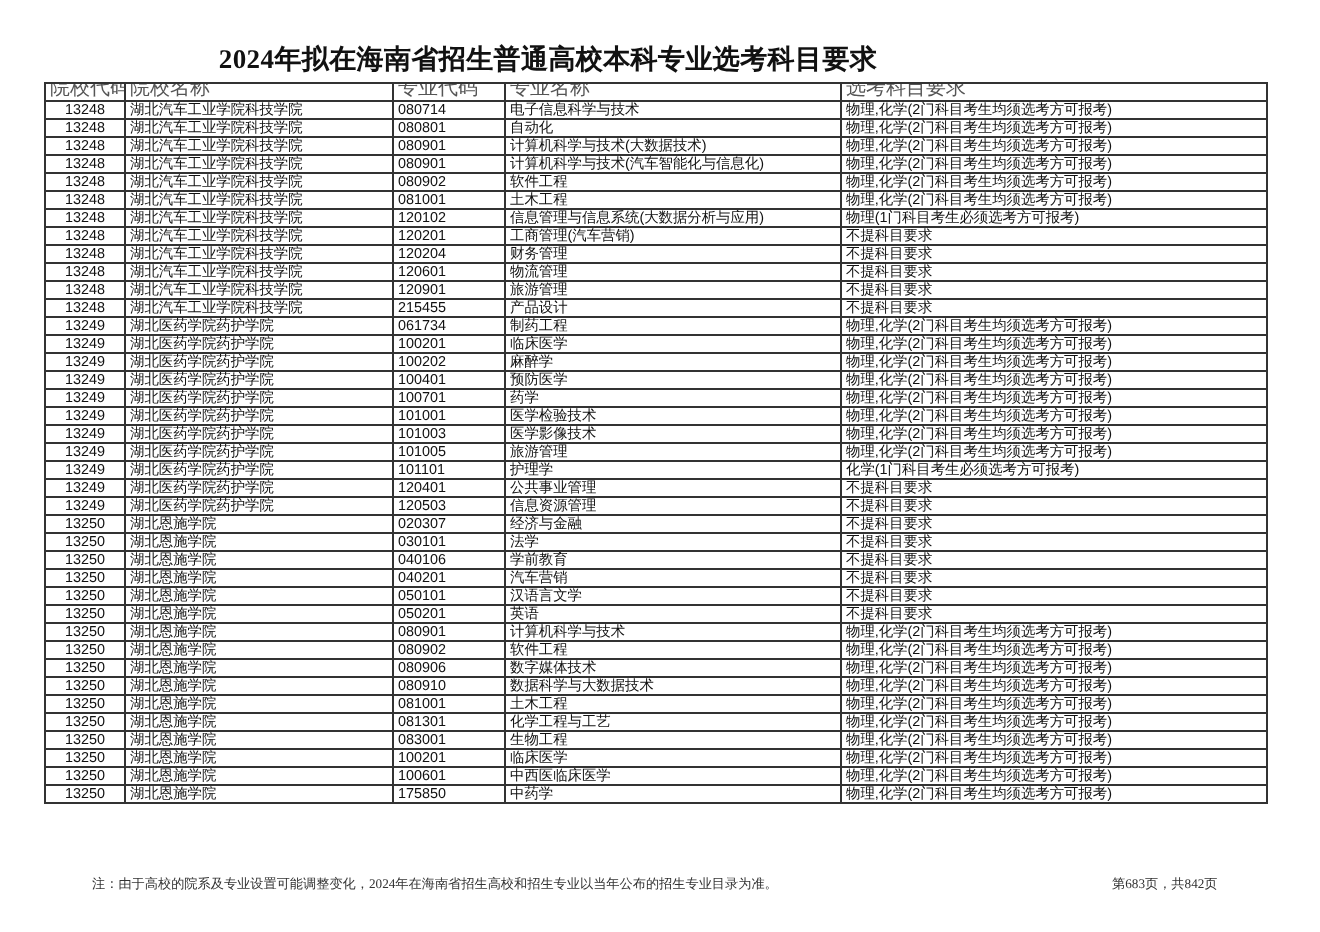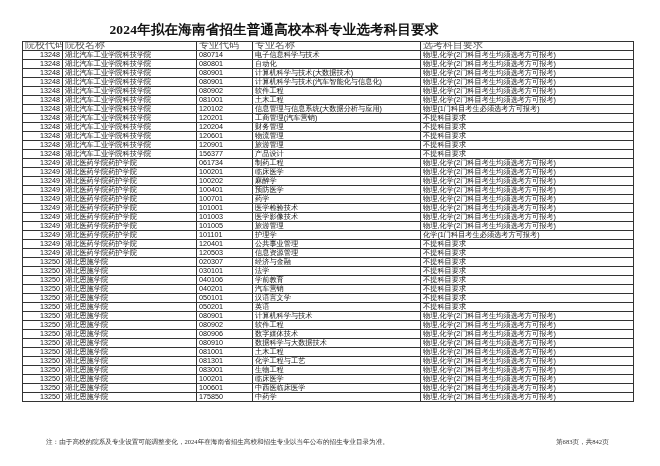--- a/index.html
+++ b/index.html
@@ -12,21 +12,21 @@
                border-collapse:collapse; table-layout:fixed; border:1.2px solid #222; }
   table.grid col.c1 { width:40px; }
   table.grid col.c2 { width:134px; }
   table.grid col.c3 { width:56px; }
   table.grid col.c4 { width:168px; }
   table.grid col.c5 { width:213px; }
   table.grid th, table.grid td { border:1px solid #333; height:8px; padding:0 2px;
         font-size:7.2px; line-height:8px; white-space:nowrap; overflow:hidden; }
   table.grid th { font-family:Liberation Mono, monospace; font-weight:normal;
         color:#555; text-align:left; font-size:10px; }
-  table.grid td.code { text-align:right; }
+  table.grid td.code { text-align:center; }
   table.grid td { text-align:left; }
   .note { position:absolute; top:438px; left:46px; font-size:6.6px; color:#333;
           font-family:"Liberation Serif","DejaVu Serif",serif; }
   .pager { position:absolute; top:438px; left:556px; font-size:6.6px; color:#333;
            font-family:"Liberation Serif","DejaVu Serif",serif; }
 </style>
 </head>
 <body>
 
 <div class="title">2024年拟在海南省招生普通高校本科专业选考科目要求</div>
@@ -122,21 +122,21 @@
       <tr>
         <td class="code">13248</td>
         <td>湖北汽车工业学院科技学院</td>
         <td>120901</td>
         <td>旅游管理</td>
         <td>不提科目要求</td>
       </tr>
       <tr>
         <td class="code">13248</td>
         <td>湖北汽车工业学院科技学院</td>
-        <td>156377</td>
+        <td>215455</td>
         <td>产品设计</td>
         <td>不提科目要求</td>
       </tr>
       <tr>
         <td class="code">13249</td>
         <td>湖北医药学院药护学院</td>
         <td>061734</td>
         <td>制药工程</td>
         <td>物理,化学(2门科目考生均须选考方可报考)</td>
       </tr>

